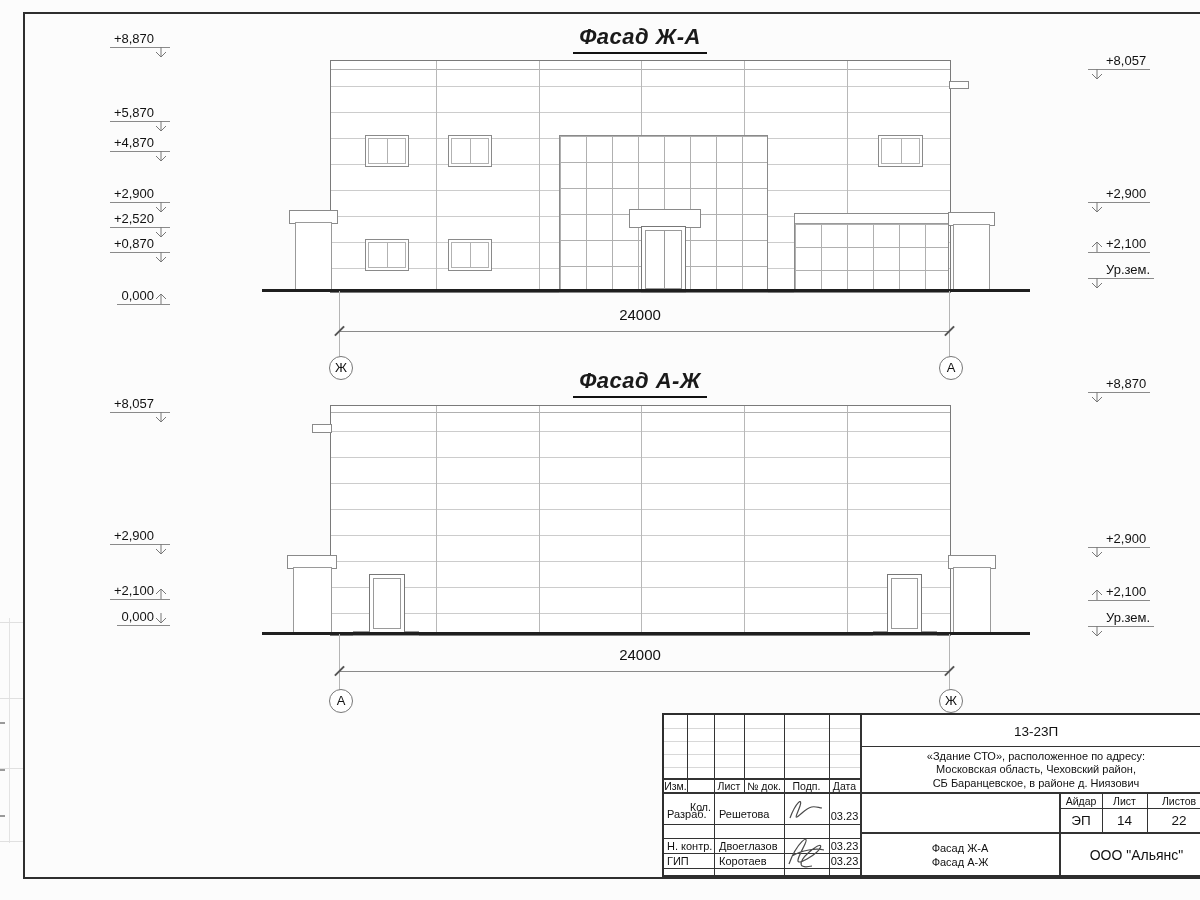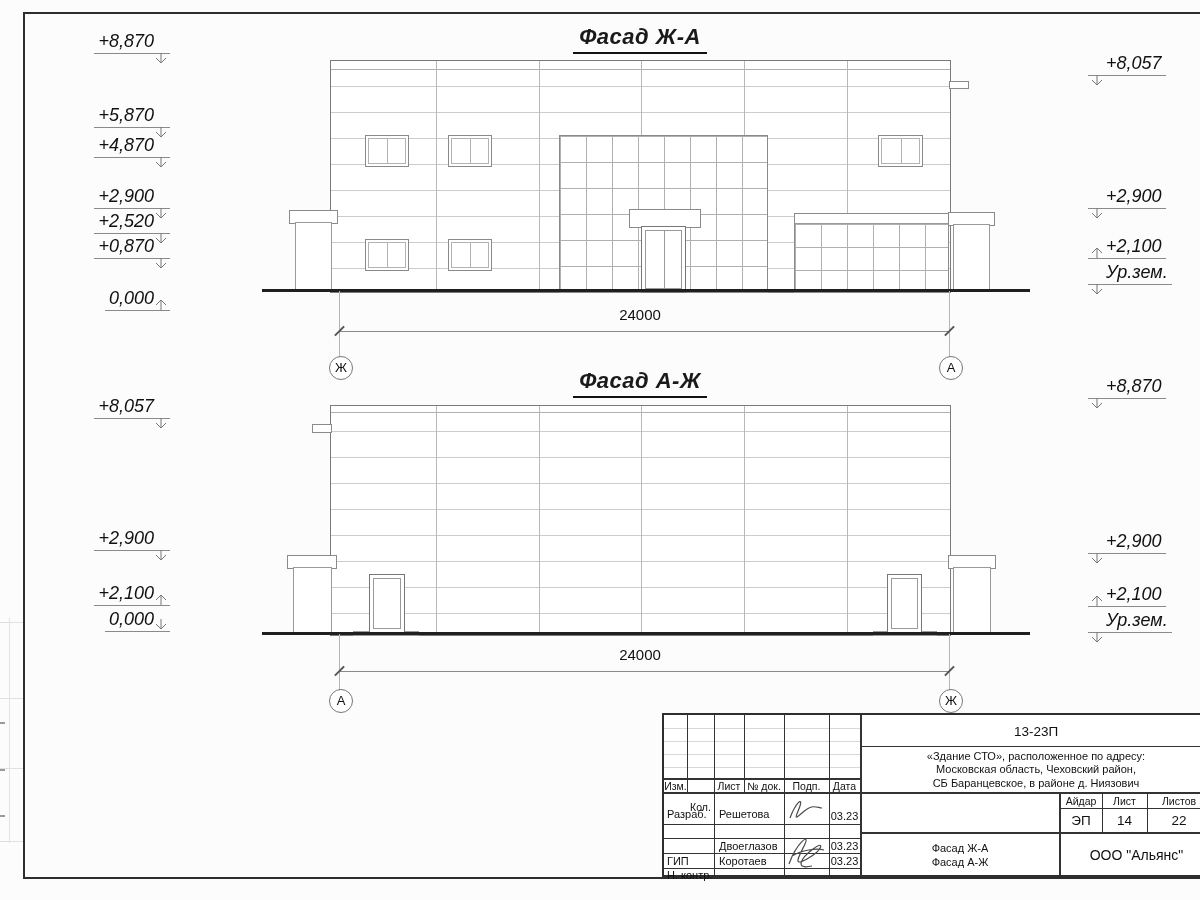--- a/index.html
+++ b/index.html
@@ -40,21 +40,21 @@
   .ftitle { position:absolute; text-align:center; font-size:22px; font-style:italic; font-weight:700; letter-spacing:.5px; }
   .ftitle span { display:inline-block; border-bottom:2px solid #111; padding:0 6px 2px 6px; }
   
   .dimline { position:absolute; height:1px; background:#8a8a8a; }
   .extline { position:absolute; width:1px; background:#b5b5b5; }
   .tick { position:absolute; width:13px; height:2px; background:#555; transform:rotate(-45deg); }
   .dimtext { position:absolute; text-align:center; font-size:15px; color:#111; }
   .bubble { position:absolute; width:22px; height:22px; border:1px solid #777; border-radius:50%;
             background:#fff; text-align:center; line-height:21px; font-size:13px; color:#111; }
   
-  .elev { position:absolute; font-size:18px; color:#111; white-space:nowrap;font-style:italic; }
+  .elev { position:absolute; font-size:13px; color:#111; white-space:nowrap; }
   .elev .lbl { display:inline-block; border-bottom:1px solid #8a8a8a; padding:0 4px 1px 4px; }
   .elev.l .lbl { padding-right:16px; }
   .elev.r .lbl { padding-left:18px; }
   .elev .arr { position:absolute; top:100%; margin-top:-1px; }
   .elev.l .arr { right:3px; }
   .elev.r .arr { left:3px; }
   .elev.up .arr { top:auto; bottom:1px; margin-top:0; }
   
   .frame { position:absolute; background:#2e2e2e; }
   
@@ -321,21 +321,21 @@
     <div class="cell" style="left:23px; top:80px; width:27px; height:23px;">Кол.</div>
     <div class="cell" style="left:50px; top:64px; width:30px; height:13px;">Лист</div>
     <div class="cell" style="left:80px; top:64px; width:40px; height:13px;">№ док.</div>
     <div class="cell" style="left:120px; top:64px; width:45px; height:13px;">Подп.</div>
     <div class="cell" style="left:165px; top:64px; width:31px; height:13px;">Дата</div>
 
     <div class="cell med lft" style="left:0; top:92px; width:50px; height:14px;">Разраб.</div>
     <div class="cell med lft" style="left:52px; top:92px; width:66px; height:14px;">Решетова</div>
     <div class="cell med" style="left:165px; top:94px; width:31px; height:13px;">03.23</div>
 
-    <div class="cell med lft" style="left:0; top:124px; width:50px; height:13px;margin-top:29px;">Н. контр.</div>
+    <div class="cell med lft" style="left:0; top:124px; width:50px; height:13px;">Н. контр.</div>
     <div class="cell med lft" style="left:52px; top:124px; width:70px; height:13px;">Двоеглазов</div>
     <div class="cell med" style="left:165px; top:124px; width:31px; height:13px;">03.23</div>
 
     <div class="cell med lft" style="left:0; top:139px; width:50px; height:13px;">ГИП</div>
     <div class="cell med lft" style="left:52px; top:139px; width:66px; height:13px;">Коротаев</div>
     <div class="cell med" style="left:165px; top:139px; width:31px; height:13px;">03.23</div>
 
     <svg class="sig" style="left:121px; top:80px;" width="43" height="29" viewBox="0 0 43 29">
       <path d="M5 23 C11 7, 18 2, 15 11 C12 20, 7 27, 17 18 C27 9, 30 12, 37 13"></path>
     </svg>

